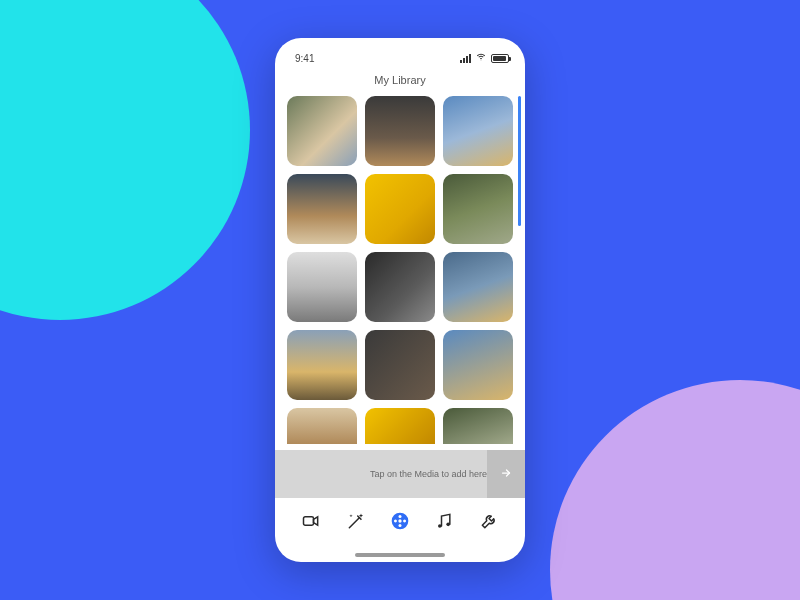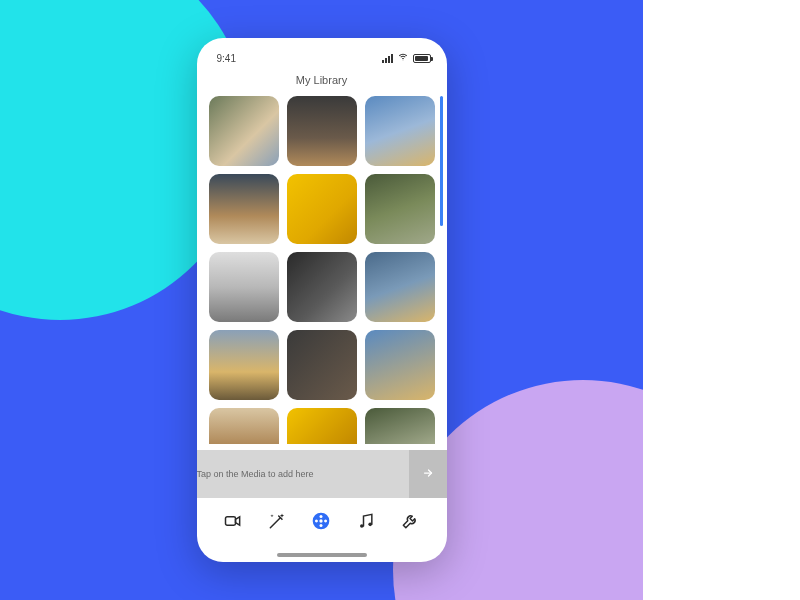--- a/index.html
+++ b/index.html
@@ -1,18 +1,18 @@
 <!DOCTYPE html>
 <html><head>
 <meta charset="utf-8">
 <style>
   * { box-sizing: border-box; margin: 0; padding: 0; }
   html, body { width: 800px; height: 600px; overflow: hidden; font-family: -apple-system, Helvetica, Arial, sans-serif; }
   .stage {
-    position: relative; width: 643px; height: 600px;
+    position: relative; width: 800px; height: 600px;
     background: #3b5cf6;
     overflow: hidden;
   }
   .circle { position: absolute; border-radius: 50%; }
   .c-cyan { width: 380px; height: 380px; background: #22e3ea; left: -130px; top: -60px; }
   .c-lilac { width: 380px; height: 380px; background: #c9a6f2; right: -130px; bottom: -160px; }
 
   .phone {
     position: absolute; left: 50%; top: 50%; transform: translate(-50%, -50%);
     width: 250px; height: 524px; background: #fff; border-radius: 26px;
@@ -52,21 +52,21 @@
   .t11{background:linear-gradient(135deg,#3a3a3a,#6a5a4a);}
   .t12{background:linear-gradient(160deg,#5a8ac0,#d9b56a);}
   .t13{background:linear-gradient(180deg,#d9c6a3,#b08a5a);}
   .t14{background:linear-gradient(135deg,#f2c200,#c28800);}
   .t15{background:linear-gradient(160deg,#4a5a3a,#a0a88a);}
   .row-cut .thumb{aspect-ratio:auto;height:36px;border-radius:10px 10px 0 0;}
 
   .tray {
     height: 48px; background:#d6d6d6; display:flex; align-items:center;
   }
-  .tray-text { flex:1; text-align:left; font-size:9px; color:#6a6a6a; font-weight:500;}
+  .tray-text { flex:1; text-align:right; font-size:9px; color:#6a6a6a; font-weight:500;}
   .tray-go { width:38px; height:100%; background:#bfbfbf; display:flex; align-items:center; justify-content:center;}
   .tray-go svg { width:12px;height:12px; }
 
   .tabbar { height:50px; display:flex; align-items:center; justify-content:space-around; padding:0 14px;}
   .tab { width:26px; height:26px; display:flex; align-items:center; justify-content:center; color:#2a2a2a;}
   .tab.active { color:#2f6df6; }
   .tab svg { width:20px; height:20px; }
 
   .home-ind { height:14px; display:flex; align-items:center; justify-content:center;}
   .home-ind i { width:90px; height:4px; background:#9a9a9a; border-radius:3px; display:block;}

